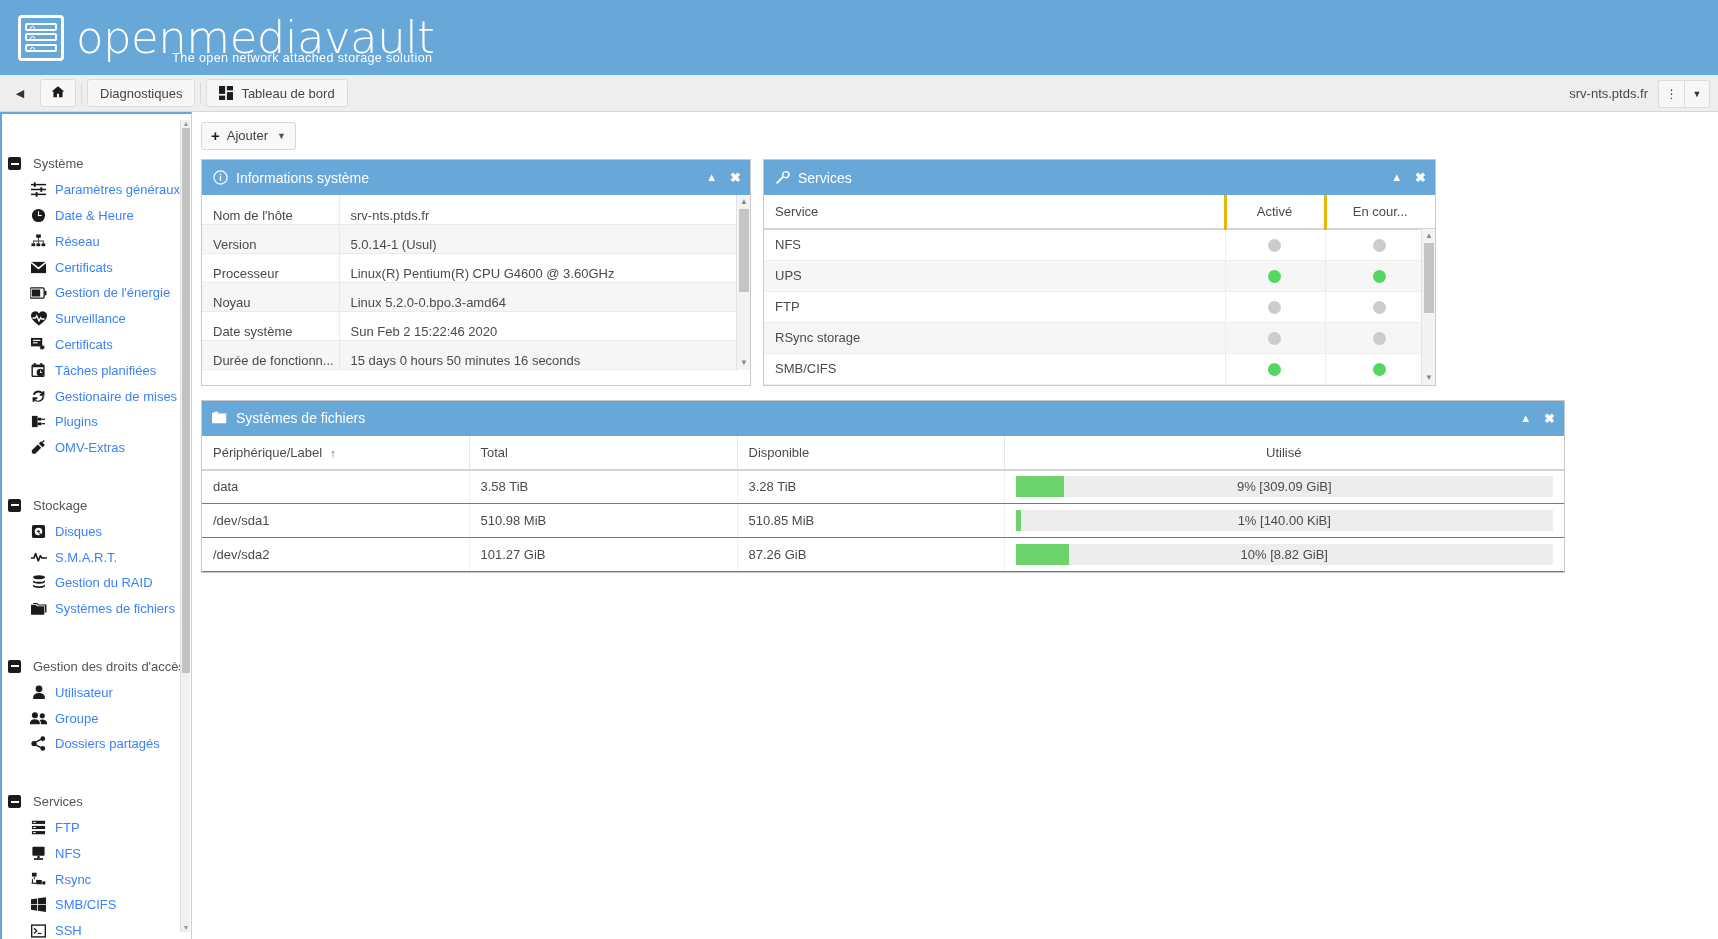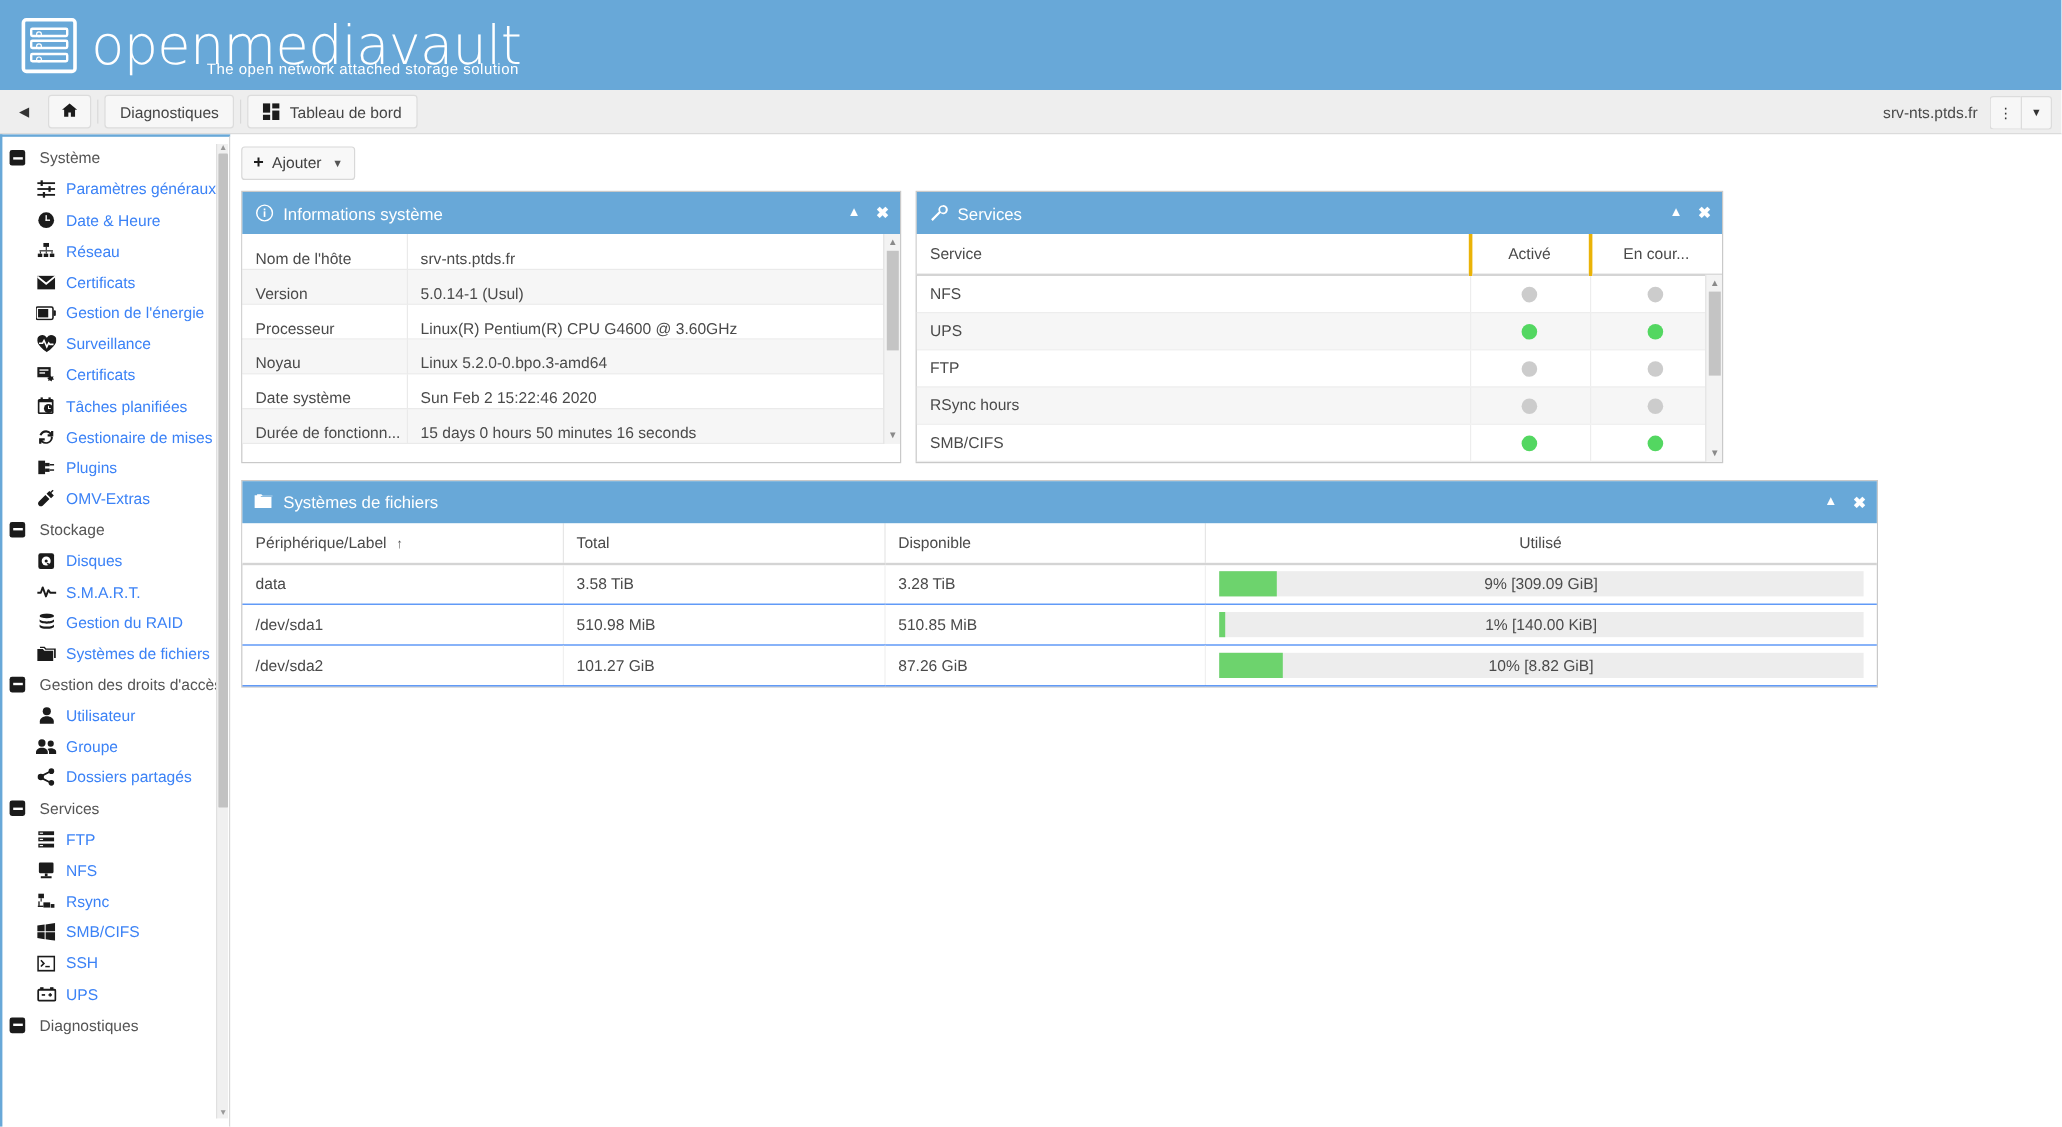--- a/index.html
+++ b/index.html
@@ -128,21 +128,21 @@
     overflow: hidden;
     padding-top: 5px;
   }
   .nav-item {
     display: flex; align-items: center;
     height: 25.8px;
     padding-left: 6px;
     cursor: pointer;
     white-space: nowrap;
   }
-  .nav-item.group { padding-left: 6px; }
+  .nav-item.group { padding-left: 6px; margin-top: 32px; }
   .nav-item.child { padding-left: 28px; }
   .grp-toggle {
     width: 13px; height: 13px;
     background: #1b1b1b;
     border-radius: 2px;
     position: relative;
     margin-right: 12px;
     flex: 0 0 auto;
   }
   .grp-toggle::after {
@@ -783,21 +783,21 @@
                     <td>UPS</td>
                     <td class="ctr bdl"><span class="dot on"></span></td>
                     <td class="ctr bdl"><span class="dot on"></span></td>
                   </tr>
                   <tr class="svc-row">
                     <td>FTP</td>
                     <td class="ctr bdl"><span class="dot off"></span></td>
                     <td class="ctr bdl"><span class="dot off"></span></td>
                   </tr>
                   <tr class="svc-row">
-                    <td>RSync hours</td>
+                    <td>RSync storage</td>
                     <td class="ctr bdl"><span class="dot off"></span></td>
                     <td class="ctr bdl"><span class="dot off"></span></td>
                   </tr>
                   <tr class="svc-row">
                     <td>SMB/CIFS</td>
                     <td class="ctr bdl"><span class="dot on"></span></td>
                     <td class="ctr bdl"><span class="dot on"></span></td>
                   </tr>
                 </tbody>
             </table>

